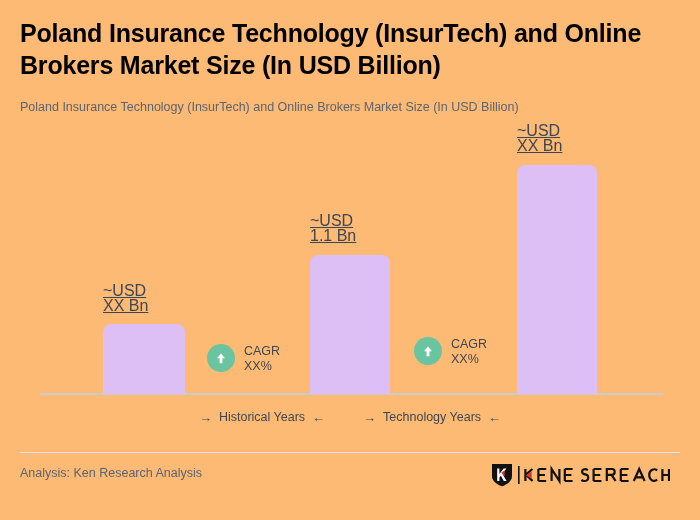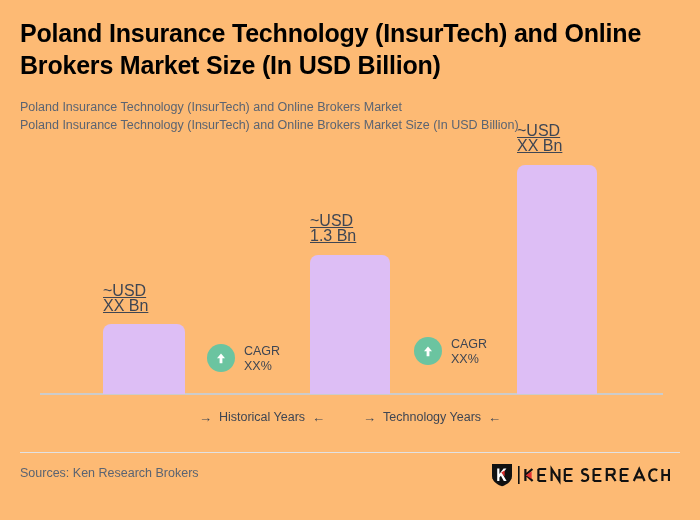--- a/index.html
+++ b/index.html
@@ -175,40 +175,39 @@
   .brand-text { display: block; }
 </style>
 </head>
 <body>
 
 <div class="page">
 
   <div class="title">Poland Insurance Technology (InsurTech) and Online Brokers Market Size (In USD Billion)</div>
 
   <div class="subtitle-block">
-    <div class="subtitle-line">Poland Insurance Technology (InsurTech) and Online Brokers Market</div>
     <div class="subtitle-line">Poland Insurance Technology (InsurTech) and Online Brokers Market Size (In USD Billion)</div>
   </div>
 
   <div class="plot">
 
     <div class="baseline"></div>
 
     <div class="bar bar-1"></div>
     <div class="bar bar-2"></div>
     <div class="bar bar-3"></div>
 
     <div class="bar-label bar-label-1">
       <div>~USD</div>
       <div>XX Bn</div>
     </div>
 
     <div class="bar-label bar-label-2">
       <div>~USD</div>
-      <div>1.3 Bn</div>
+      <div>1.1 Bn</div>
     </div>
 
     <div class="bar-label bar-label-3">
       <div>~USD</div>
       <div>XX Bn</div>
     </div>
 
     <div class="cagr cagr-1">
       <span class="cagr-circle">
         <svg width="12" height="13" viewBox="0 0 12 13" aria-hidden="true">
@@ -243,21 +242,21 @@
         <span class="arrow-glyph">→</span>
         <span>Technology Years</span>
         <span class="arrow-glyph">←</span>
       </div>
     </div>
 
   </div>
 
   <div class="footer-rule"></div>
 
-  <div class="sources">Sources: Ken Research Brokers</div>
+  <div class="sources">Analysis: Ken Research Analysis</div>
 
   <div class="brand">
     <svg class="brand-mark" width="22" height="24" viewBox="0 0 22 24" aria-hidden="true">
       <path d="M1 1 H21 V13 C21 19 14 22.5 11 23.2 C8 22.5 1 19 1 13 Z" fill="#111111"></path>
       <path d="M6.2 5.6 H8.4 V11 L12.6 5.6 H15.4 L11.4 10.8 L15.6 18 H12.8 L9.9 12.7 L8.4 14.5 V18 H6.2 Z" fill="#ffffff"></path>
       <path d="M10.2 9.6 L13.6 7.5 V13.2 Z" fill="#e03030"></path>
     </svg>
     <svg class="brand-text" width="152" height="20" viewBox="0 0 152 20" aria-hidden="true">
       <rect x="0" y="1" width="1.6" height="18" fill="#111111"></rect>
       <g fill="none" stroke="#111111" stroke-width="2.2">

